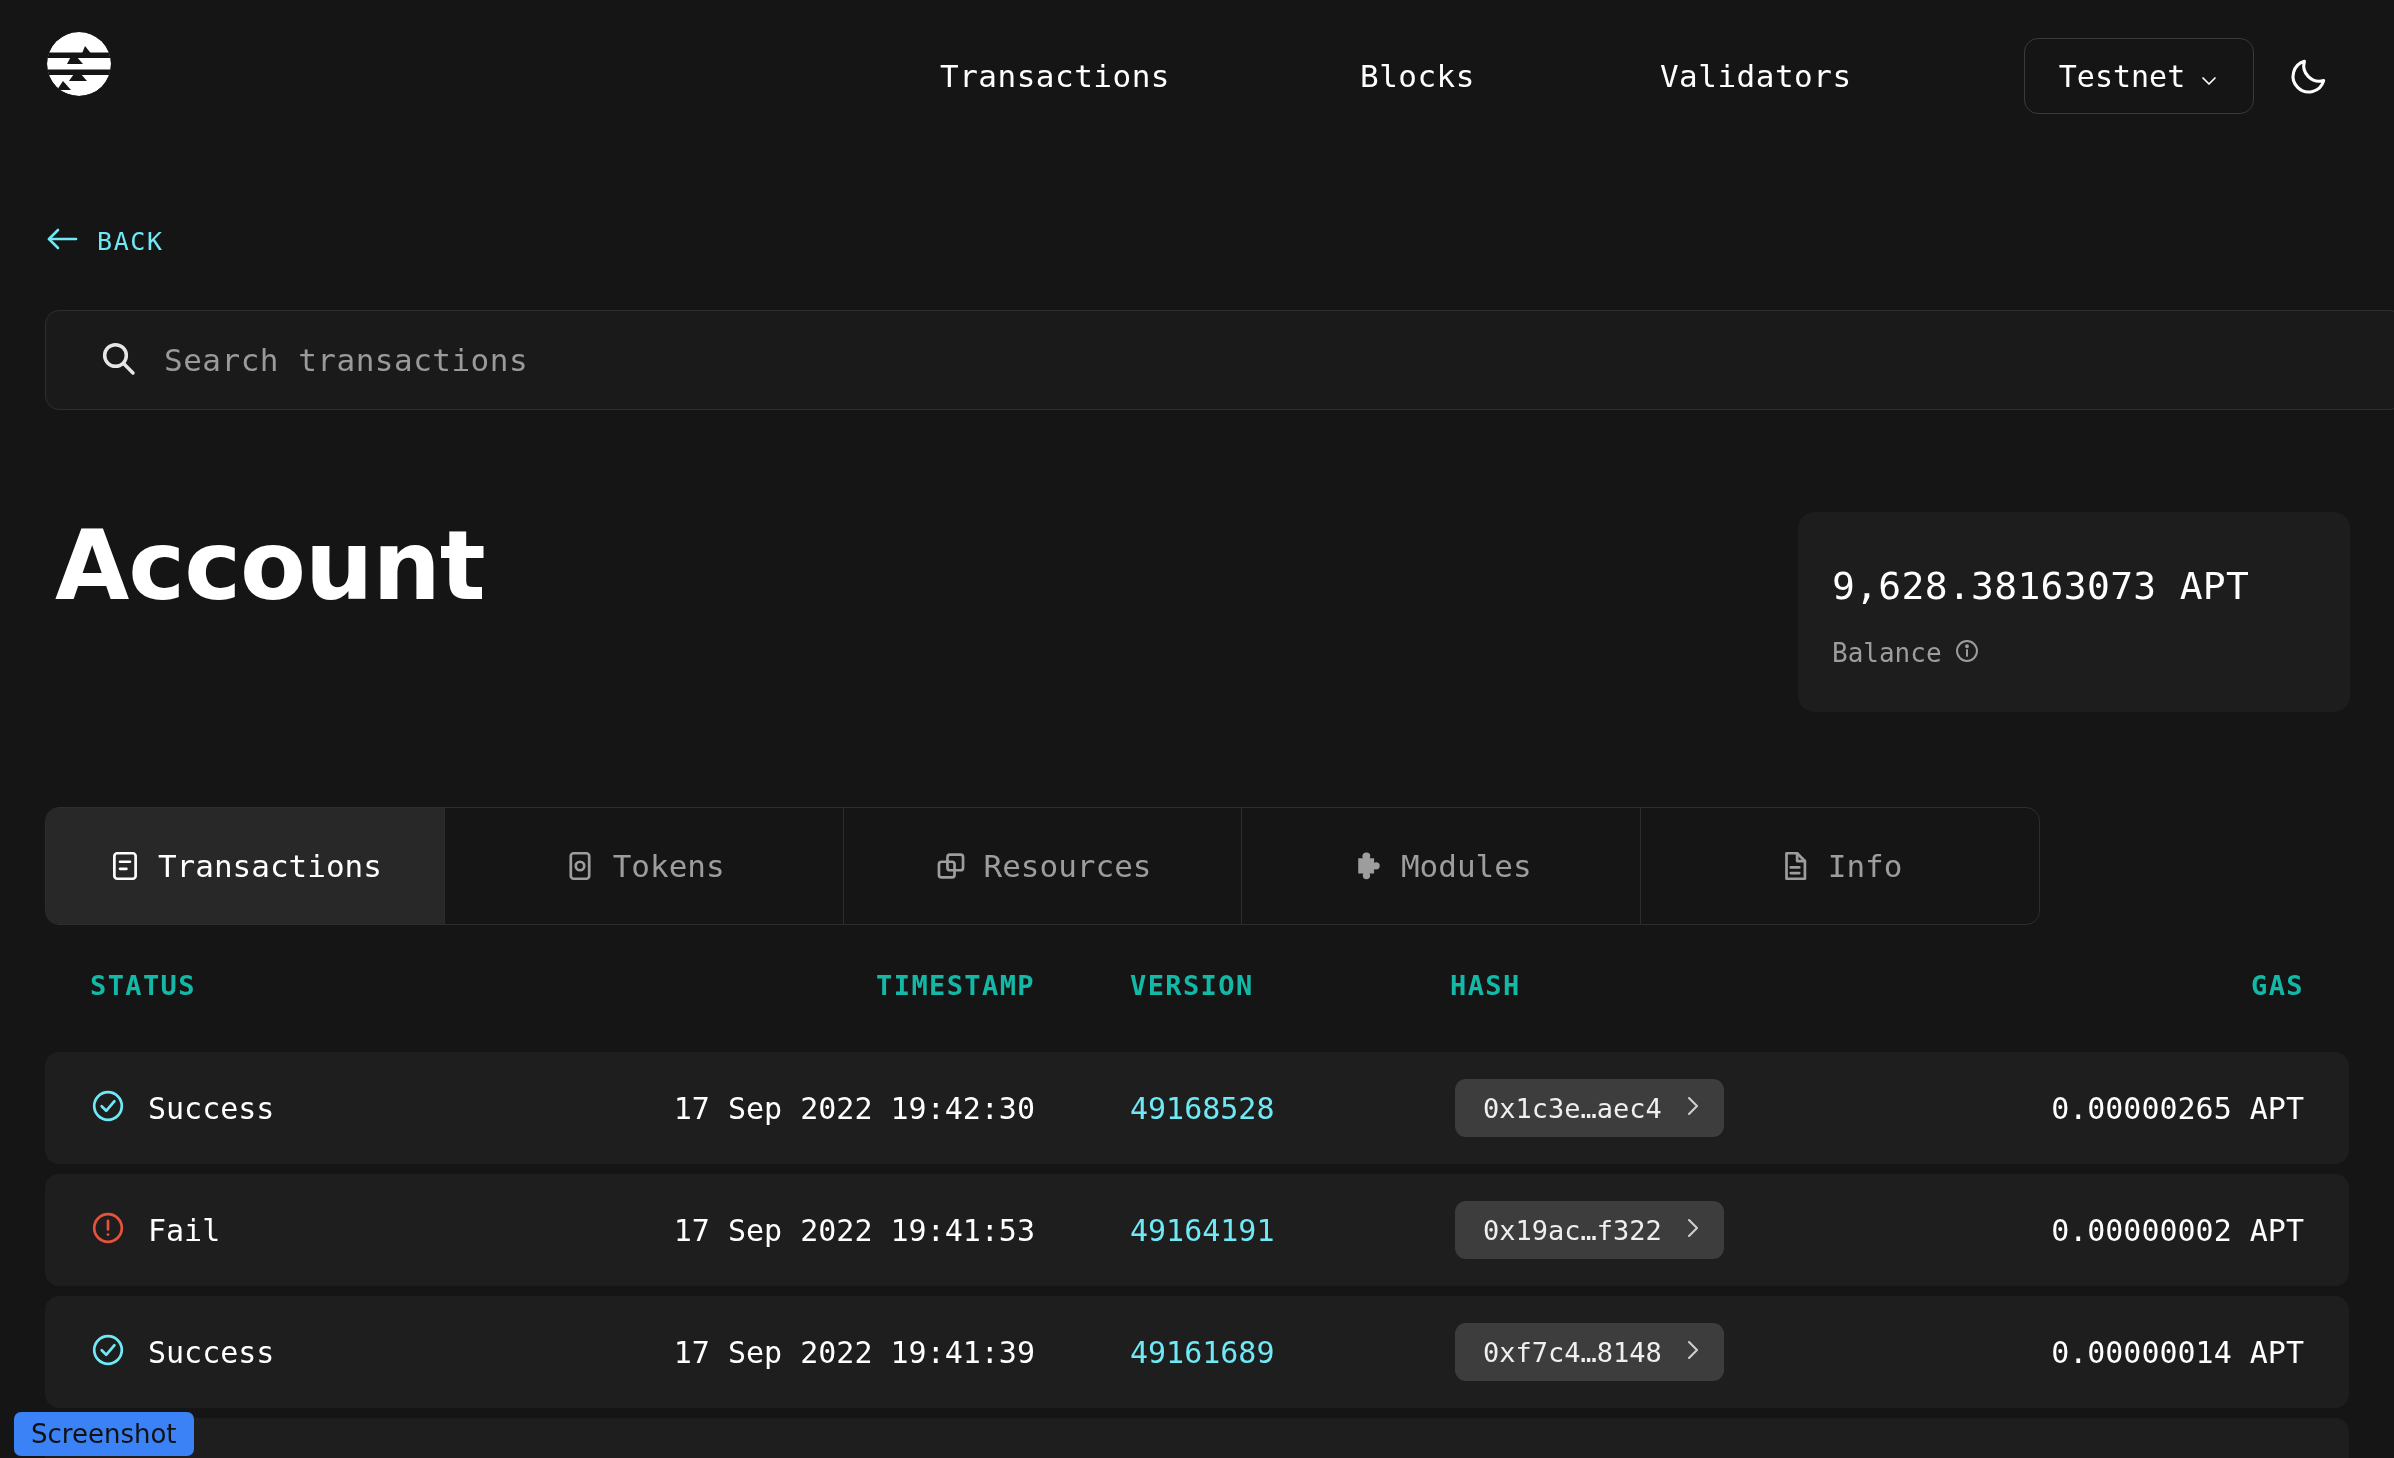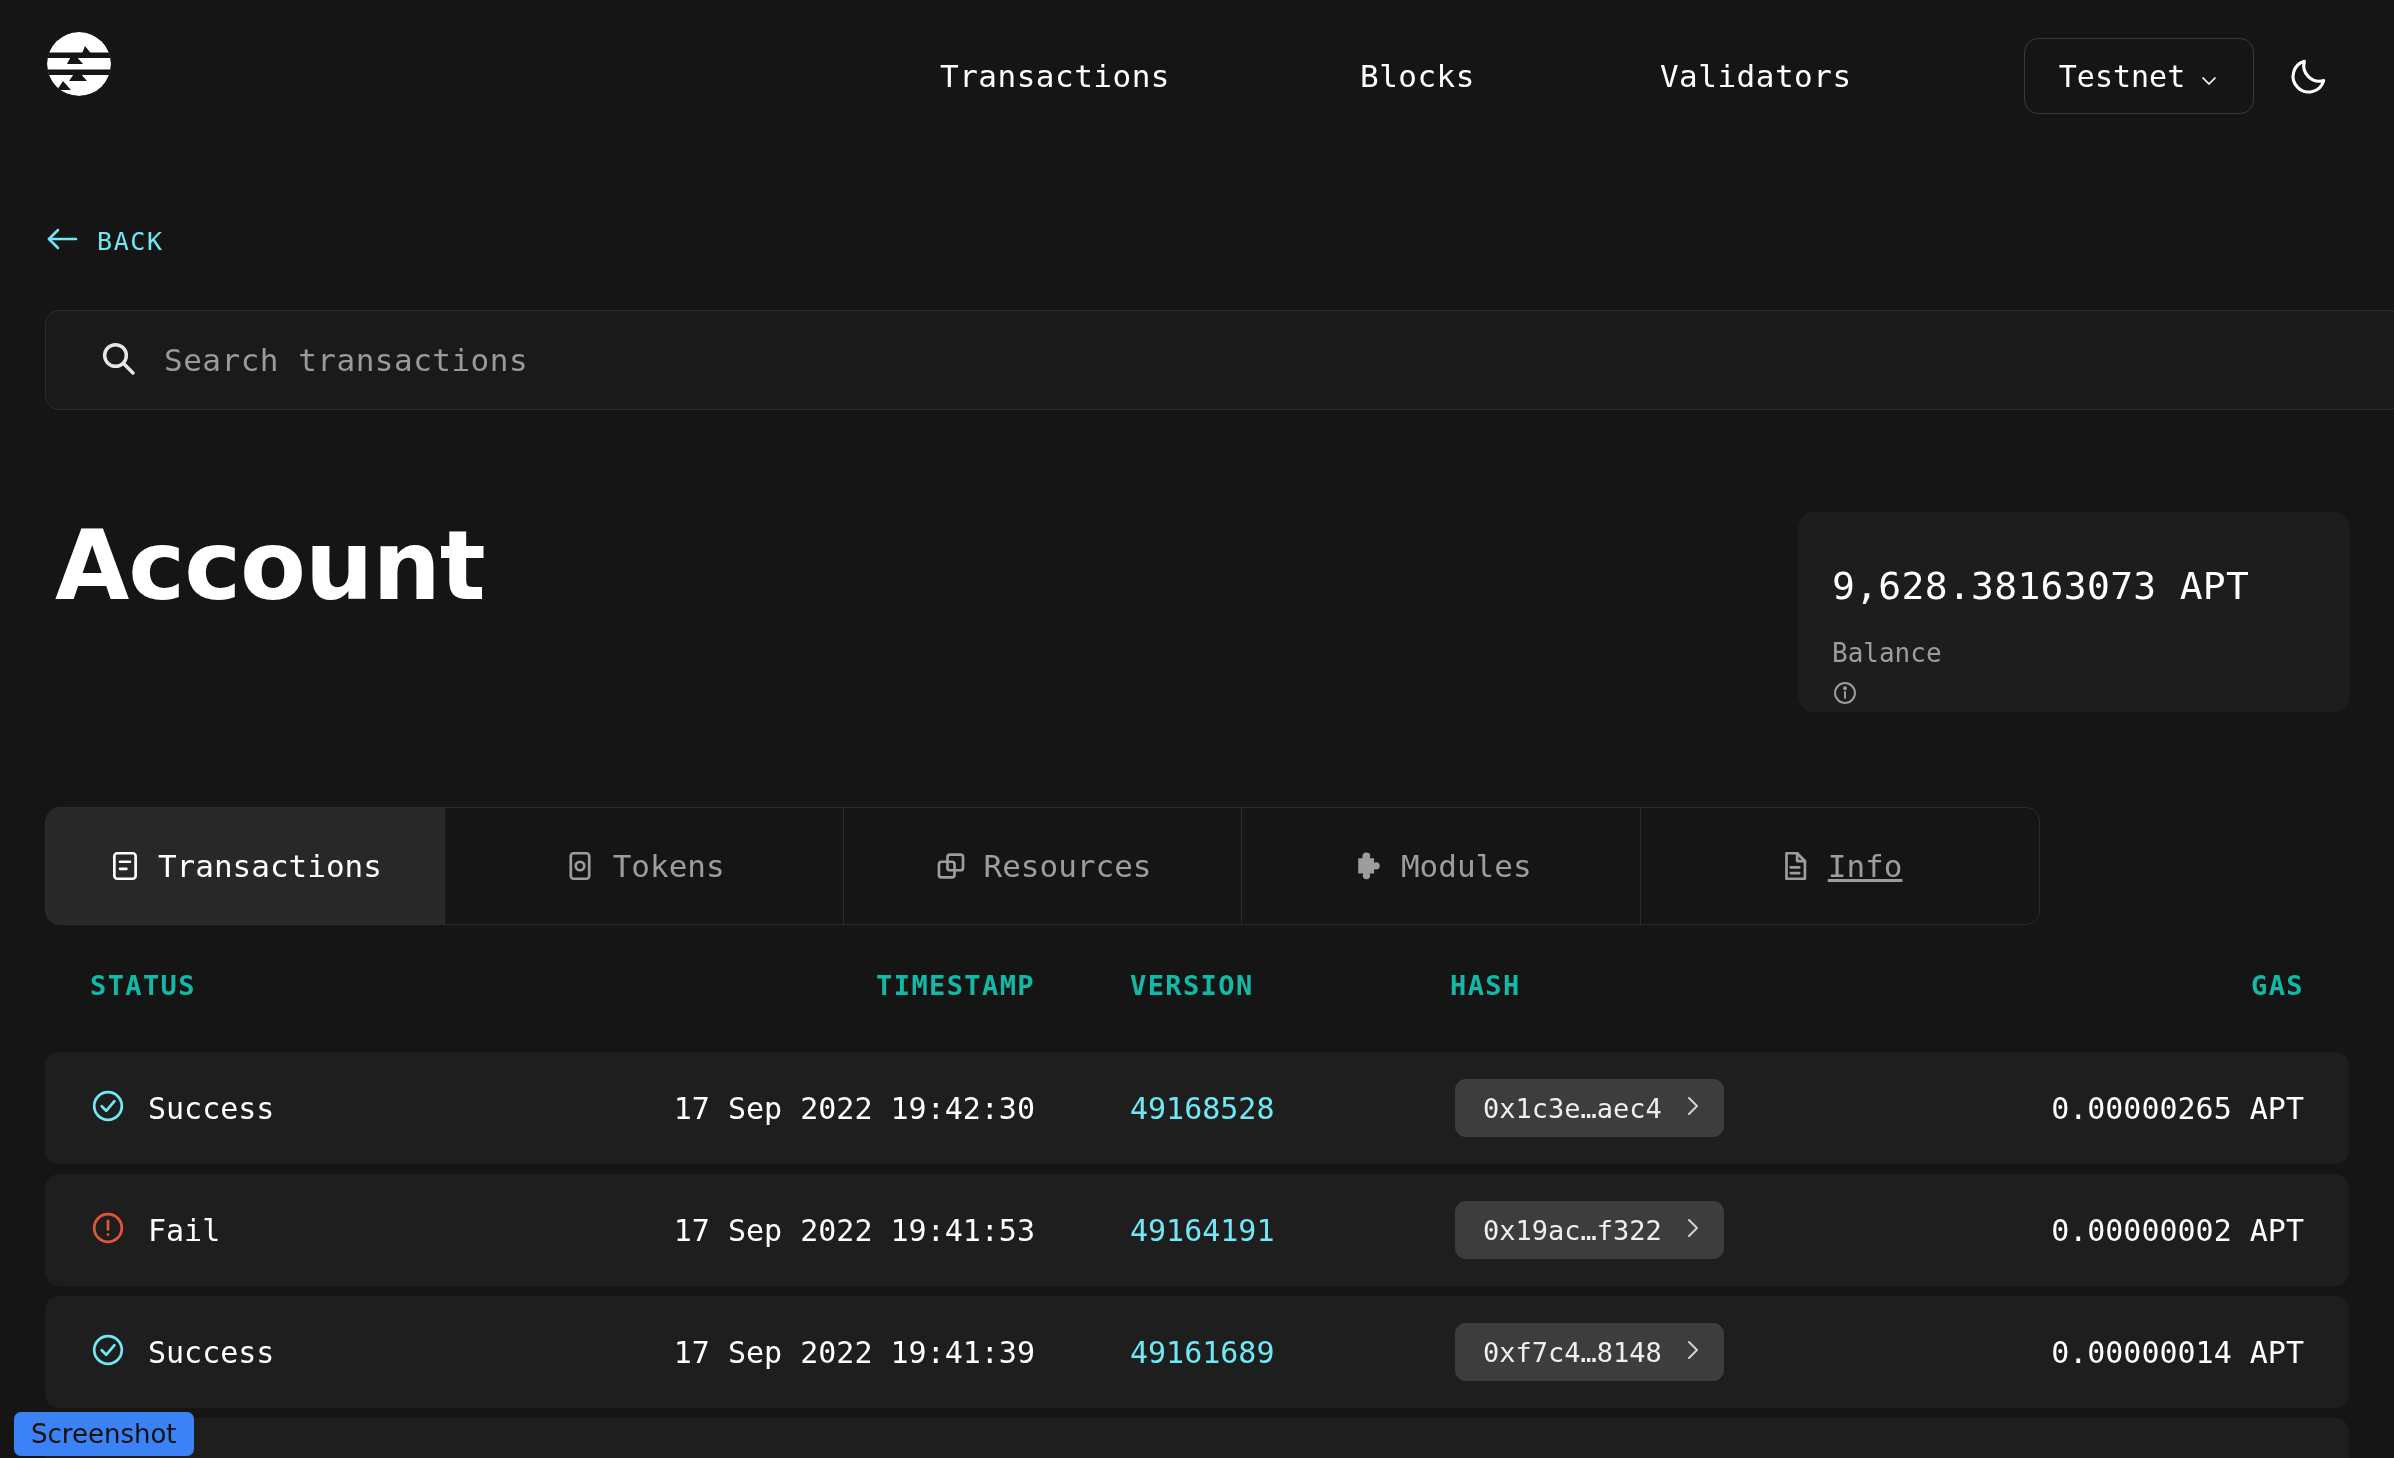--- a/index.html
+++ b/index.html
@@ -85,36 +85,36 @@
   .copy-btn { display: flex; align-items: center; cursor: pointer; }
 
   
   .balance-card {
     position: absolute; left: 1798px; top: 512px;
     width: 552px; height: 200px;
     background: #1d1d1d; border-radius: 16px;
     padding: 52px 0 0 34px;
   }
   .balance-value { color: #ffffff; font-size: 38px; letter-spacing: .3px; }
-  .balance-label-row { display: flex; gap: 12px; margin-top: 30px; flex-direction: column; }
+  .balance-label-row { display: flex; align-items: center; gap: 12px; margin-top: 30px; }
   .balance-label { color: #9d9d9d; font-size: 26px; }
 
   
   .tabs {
     position: absolute; left: 45px; top: 807px;
     width: 1995px; height: 118px;
     border: 1px solid #2d2d2d; border-radius: 14px;
     display: flex; overflow: hidden;
   }
   .tab {
     flex: 1; display: flex; align-items: center; justify-content: center; gap: 16px;
     border-right: 1px solid #2d2d2d; cursor: pointer;
     color: #9d9d9d; font-size: 31px; background: transparent;
   }
-  .tab:last-child { border-right: none; text-decoration: underline; }
+  .tab:last-child { border-right: none; }
   .tab.active { background: #282828; color: #ffffff; }
   .tab .ticon { display: flex; align-items: center; }
 
   
   .thead {
     position: absolute; left: 45px; top: 960px; width: 2304px; height: 70px;
   }
   .th {
     position: absolute; color: #14b8a6; font-size: 27px; letter-spacing: 1.4px;
     top: 10px;

